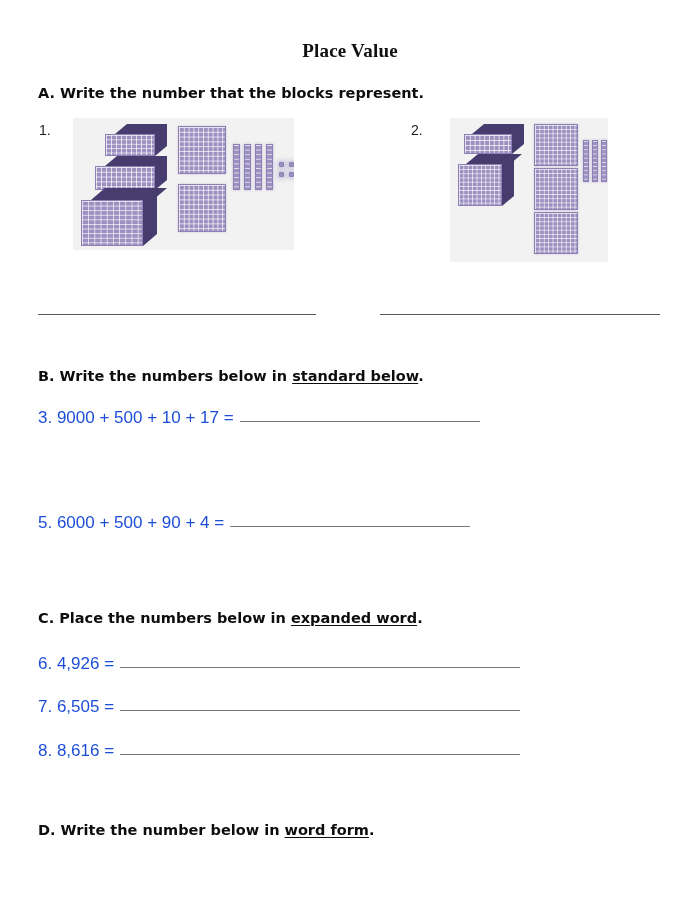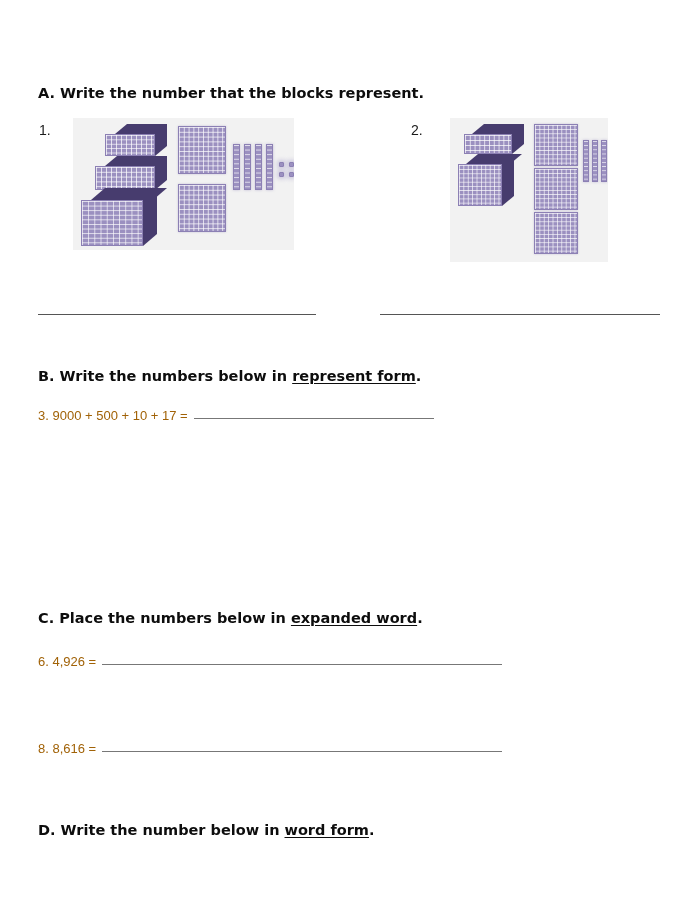--- a/index.html
+++ b/index.html
@@ -137,37 +137,38 @@
   
   .qrow {
     position: absolute;
     left: 38px;
     display: flex;
     align-items: baseline;
     white-space: nowrap;
   }
   .qtext {
     font-family: "Liberation Sans", sans-serif;
-    font-size: 13px;
-    color: #a16207;
+    font-size: 17px;
+    color: #1d4ed8;
     margin-right: 6px;
   }
   .qline {
     display: inline-block;
     height: 0;
     border-bottom: 1.2px solid #777777;
     position: relative;
     top: -1px;
   }
 </style>
 </head>
 <body>
 
 <div class="page">
 
+  <div class="title">Place Value</div>
 
   <div class="section-head" style="top:85px;">
     <span>A. Write the number that the blocks represent.</span>
   </div>
 
   <div class="prob-label" style="left:39px; top:122px;">1.</div>
 
   <div class="blocks-panel bpanel-1">
 
     <div class="cube" style="left:32px; top:6px; width:60px; height:32px;">
@@ -226,36 +227,44 @@
 
     <div class="rod" style="left:133px; top:22px; width:6px; height:42px; background-size:100% 4.2px;"></div>
     <div class="rod" style="left:142px; top:22px; width:6px; height:42px; background-size:100% 4.2px;"></div>
     <div class="rod" style="left:151px; top:22px; width:6px; height:42px; background-size:100% 4.2px;"></div>
   </div>
 
   <div class="answer-rule a-rule-1"></div>
   <div class="answer-rule a-rule-2"></div>
 
   <div class="section-head" style="top:368px;">
-    <span>B. Write the numbers below in </span><span class="u">represent form</span><span>.</span>
+    <span>B. Write the numbers below in </span><span class="u">standard below</span><span>.</span>
   </div>
 
   <div class="qrow" style="top:408px;">
     <span class="qtext">3. 9000 + 500 + 10 + 17 =</span>
     <span class="qline" style="width:240px;"></span>
   </div>
+  <div class="qrow" style="top:513px;">
+    <span class="qtext">5. 6000 + 500 + 90 + 4 =</span>
+    <span class="qline" style="width:240px;"></span>
+  </div>
 
   <div class="section-head" style="top:610px;">
     <span>C. Place the numbers below in </span><span class="u">expanded word</span><span>.</span>
   </div>
 
   <div class="qrow" style="top:654px;">
     <span class="qtext">6. 4,926 =</span>
     <span class="qline" style="width:400px;"></span>
   </div>
+  <div class="qrow" style="top:697px;">
+    <span class="qtext">7. 6,505 =</span>
+    <span class="qline" style="width:400px;"></span>
+  </div>
   <div class="qrow" style="top:741px;">
     <span class="qtext">8. 8,616 =</span>
     <span class="qline" style="width:400px;"></span>
   </div>
 
   <div class="section-head" style="top:822px;">
     <span>D. Write the number below in </span><span class="u">word form</span><span>.</span>
   </div>
 
 </div>

